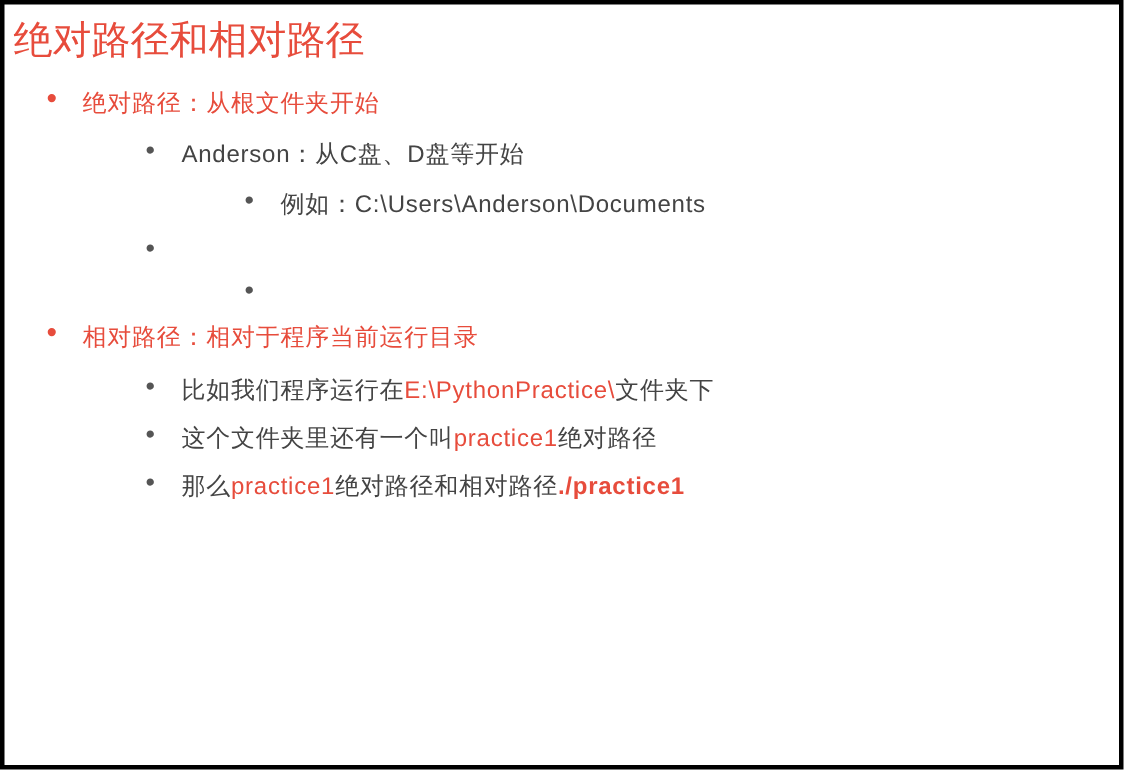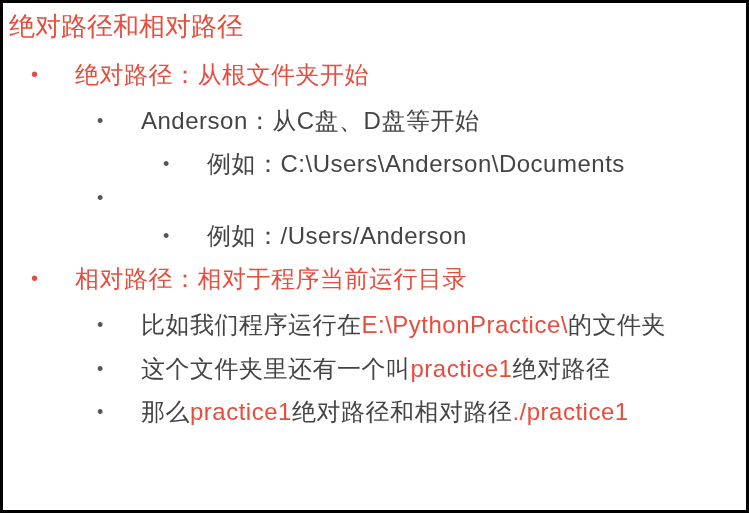--- a/index.html
+++ b/index.html
@@ -65,28 +65,27 @@
     text-align: left;
     font-size: 18px;
     line-height: 1;
     position: relative;
     top: -2px;
   }
   .bullet.level1b { color: #e74c3c; font-size: 20px; }
   .bullet.level2b { color: #555; }
   .bullet.level3b { color: #555; }
   .text {
-    font-size: 24px;
+    font-size: 16px;
     color: #444;
     line-height: 1.4;
     letter-spacing: 0.5px;
-    margin-left: 20px;
   }
   .red { color: #e74c3c; }
-  .bold { font-weight: 400; }
+  .bold { font-weight: 700; }
   .gap { display:inline-block; width:6px; }
 </style>
 </head>
 <body>
 
 <div class="page">
   <div class="title">绝对路径和相对路径</div>
   <ul class="level1">
       <li>
         <div class="row">
@@ -114,39 +113,38 @@
           <li>
             <div class="row">
               <span class="bullet level2b">•</span>
               <span class="gap"></span>
             </div>
             <ul class="level3">
               <li>
                 <div class="row">
                   <span class="bullet level3b">•</span>
                   <span class="gap"></span>
-                  <span class="text">例如：/Users/Anderson</span>
                 </div>
               </li>
             </ul>
           </li>
         </ul>
       </li>
       <li>
         <div class="row">
           <span class="bullet level1b">•</span>
           <span class="gap"></span>
           <span class="text"><span class="red">相对路径：相对于程序当前运行目录</span></span>
         </div>
         <ul class="level2">
           <li>
             <div class="row">
               <span class="bullet level2b">•</span>
               <span class="gap"></span>
-              <span class="text"><span>比如我们程序运行在</span><span class="red">E:\PythonPractice\</span><span>的文件夹</span></span>
+              <span class="text"><span>比如我们程序运行在</span><span class="red">E:\PythonPractice\</span><span>文件夹下</span></span>
             </div>
           </li>
           <li>
             <div class="row">
               <span class="bullet level2b">•</span>
               <span class="gap"></span>
               <span class="text"><span>这个文件夹里还有一个叫</span><span class="red">practice1</span><span>绝对路径</span></span>
             </div>
           </li>
           <li>

